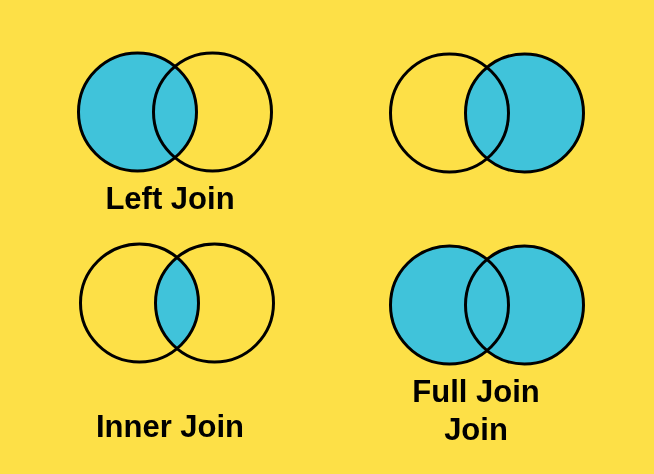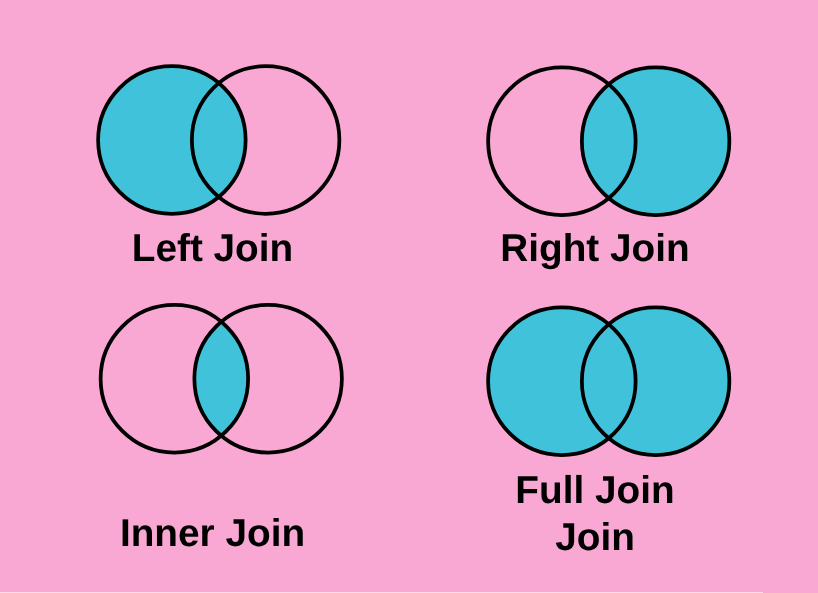--- a/index.html
+++ b/index.html
@@ -5,21 +5,21 @@
   html, body {
     margin: 0;
     padding: 0;
     background: #ffffff;
     font-family: "Liberation Sans", sans-serif;
   }
   .canvas {
     position: relative;
     width: 654px;
     height: 474px;
-    background: #f9a8d4;
+    background: #fde047;
     overflow: hidden;
   }
   svg.venn {
     position: absolute;
     width: 240px;
     height: 134px;
     display: block;
   }
   #venn-0 { left: 55px;  top: 45px;  }
   #venn-1 { left: 367px; top: 46px;  }
@@ -66,17 +66,16 @@
       <circle cx="157.5" cy="67" r="59" fill="none" stroke="#000000" stroke-width="3"></circle>
     </svg>
   <svg id="venn-3" class="venn" viewBox="0 0 240 134">
       <circle cx="82.5" cy="67" r="59" fill="#40C3DA"></circle>
       <circle cx="157.5" cy="67" r="59" fill="#40C3DA"></circle>
       <circle cx="82.5" cy="67" r="59" fill="none" stroke="#000000" stroke-width="3"></circle>
       <circle cx="157.5" cy="67" r="59" fill="none" stroke="#000000" stroke-width="3"></circle>
     </svg>
 
   <div id="cap-0" class="caption">Left Join</div>
-  <div id="cap-1" class="caption">Right Join</div>
   <div id="cap-2" class="caption">Inner Join</div>
   <div id="cap-3" class="caption">Full Join Join</div>
 
 </div>
 
 </body></html>

